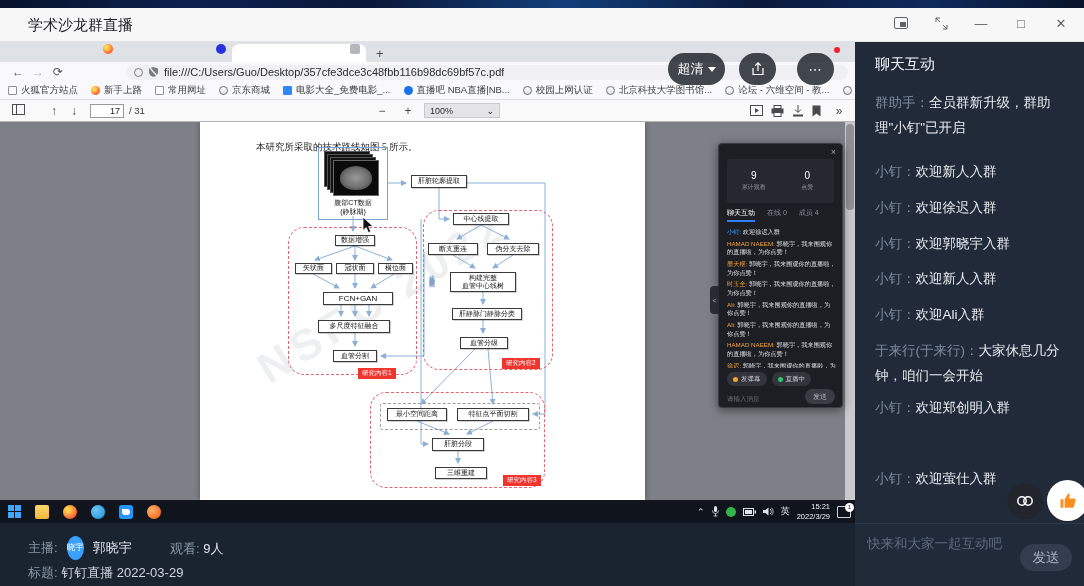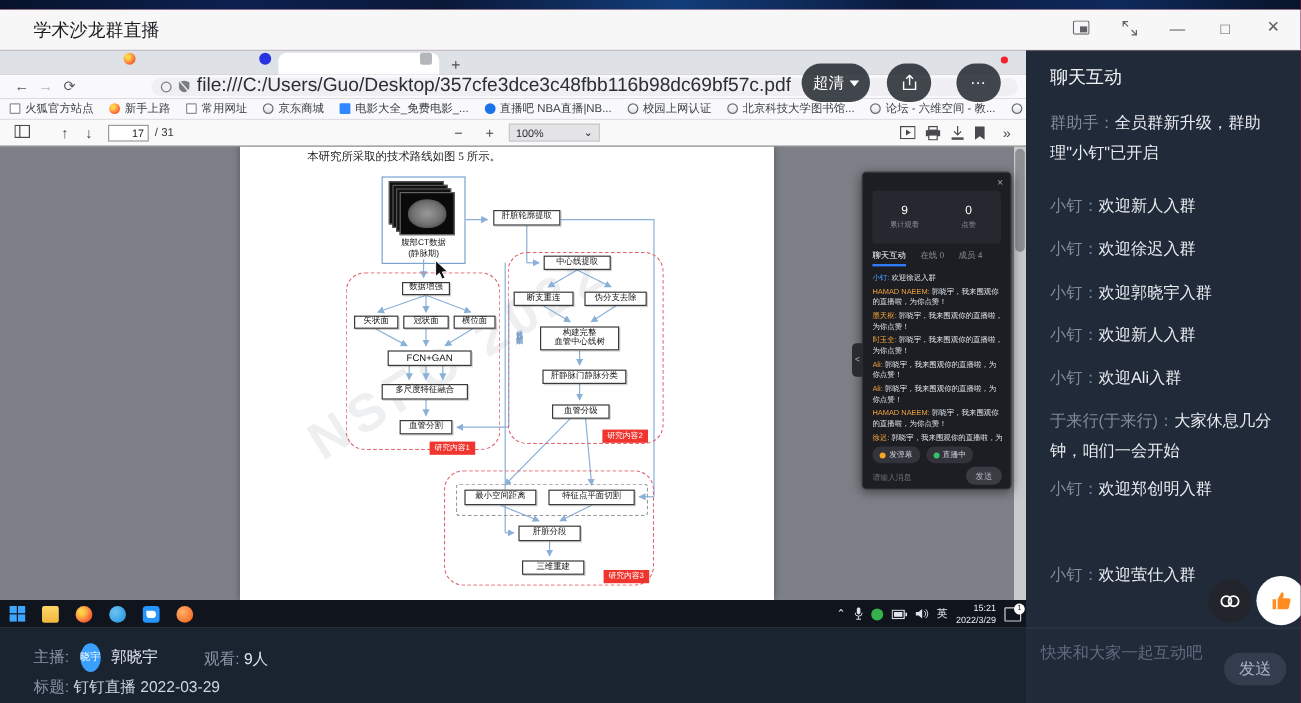--- a/index.html
+++ b/index.html
@@ -1,18 +1,18 @@
 <!DOCTYPE html>
 <html><head>
 <meta charset="utf-8">
 <style>
   * { margin:0; padding:0; box-sizing:border-box; }
   html,body { background:#000; }
   .stage { position:relative; width:1084px; height:586px; overflow:hidden;
-           font-family:"Liberation Sans","DejaVu Sans",sans-serif; background:#be185d; }
+           font-family:"Liberation Sans","DejaVu Sans",sans-serif; background:#0f766e; }
   .abs { position:absolute; }
 
   
   .wallpaper { left:0; top:0; width:1084px; height:8px;
     background:linear-gradient(90deg,#07132b 0%,#0d2150 18%,#0a1838 34%,#123e7a 52%,#0a1a3c 70%,#0e2a5c 86%,#081429 100%); }
   .titlebar { left:0; top:8px; width:1084px; height:34px; background:#f7f7f8; border-bottom:1px solid #e3e3e5; }
   .wtitle { position:absolute; left:28px; top:8px; font-size:15px; color:#1b1b1f; }
   .wctrls { position:absolute; right:14px; top:6px; display:flex; gap:22px; align-items:center; color:#5f6368; }
   .wbtn { width:18px; height:18px; display:flex; align-items:center; justify-content:center; font-size:13px; cursor:default; }
 
@@ -28,21 +28,21 @@
   .fav.bd { background:#2932e1; }
   .fav.pdf { background:#b3b6ba; border-radius:2px; }
   .newtab { margin-left:10px; color:#4a4d52; font-size:13px; height:18px; display:flex; align-items:center; }
   .reddot { position:absolute; width:6px; height:6px; border-radius:50%; background:#f5222d; }
 
   .navbar { position:absolute; left:0; top:20px; width:855px; height:20px; background:#f9f9fb; display:flex; align-items:center; }
   .navbtn { width:20px; text-align:center; color:#55585d; font-size:12px; }
   .navbtn.dim { color:#b4b7bb; }
   .addressbar { margin-left:58px; width:722px; height:15px; background:#f0f0f4; border-radius:8px; display:flex; align-items:center; padding:0 8px; gap:6px; }
   .ainfo { width:9px; height:9px; border:1px solid #7a7d82; border-radius:50%; }
-  .urltext { font-size:16px; color:#2b2e33; white-space:nowrap; overflow:hidden; }
+  .urltext { font-size:11px; color:#2b2e33; white-space:nowrap; overflow:hidden; }
 
   .bookmarks { position:absolute; left:0; top:40px; width:855px; height:18px; background:#f9f9fb; border-bottom:1px solid #e0e0e2;
     display:flex; align-items:center; padding:0 8px; gap:13px; font-size:9.5px; color:#3c4043; overflow:hidden; }
   .bm { display:flex; align-items:center; gap:4px; white-space:nowrap; }
   .bmi { width:9px; height:9px; flex:0 0 auto; }
   .bmi.folder { border:1px solid #8d9095; border-radius:1px; background:#fff; }
   .bmi.globe { border:1px solid #6a6d72; border-radius:50%; background:linear-gradient(#fff,#dfe2e6); }
   .bmi.fx { border-radius:50%; background:radial-gradient(circle at 35% 35%,#ffd24a 20%,#ff7139 60%,#d73a2f 100%); }
   .bmi.grid { background:#2f88ff; border-radius:1px; }
   .bmi.ball { background:#1a73e8; border-radius:50%; }
@@ -56,21 +56,21 @@
   .zoomsel { width:76px; height:15px; background:#e4e4e6; border:1px solid #c9c9cc; font-size:9px; display:flex; align-items:center; justify-content:space-between; padding:0 5px; color:#2c2c30; }
   .pright { position:absolute; right:6px; display:flex; align-items:center; gap:8px; }
   .micon svg { display:block; }
 
   .content { position:absolute; left:0; top:80px; width:855px; height:378px; background:#7d8187; overflow:hidden; }
   .page { position:absolute; left:200px; top:0; width:445px; height:378px; background:#fff; box-shadow:0 0 6px rgba(0,0,0,.35); }
   .vscroll { position:absolute; right:0; top:0; width:10px; height:378px; background:#c9cacd; }
   .vthumb { position:absolute; left:1px; top:2px; width:8px; height:86px; background:#8f9094; border-radius:4px; }
 
   
-  .intro { position:absolute; left:56px; top:2px; font-size:9.5px; color:#1c1c1c; font-family:"Liberation Serif","DejaVu Serif",serif; }
+  .intro { position:absolute; left:56px; top:19px; font-size:9.5px; color:#1c1c1c; font-family:"Liberation Serif","DejaVu Serif",serif; }
   .wm { position:absolute; left:40px; top:150px; font-size:44px; color:rgba(90,95,120,.10); transform:rotate(-32deg); letter-spacing:6px; font-weight:bold; }
   .dbox { position:absolute; border:1px solid #3a3a3a; background:#fff; display:flex; align-items:center; justify-content:center;
     font-size:7px; color:#111; text-align:center; line-height:1.15; box-shadow:1px 1px 0 rgba(0,0,0,.18); }
   .dash { position:absolute; border:1px dashed #e06570; border-radius:16px; }
   .dash.gray { border-color:#9a9a9a; border-radius:3px; }
   .dtag { position:absolute; background:#f0342e; color:#fff; font-size:6.5px; padding:1px 4px; }
   .ctframe { position:absolute; border:1px solid #7aa3cf; }
   .ctstack { position:absolute; background:#111; border:1px solid #555; }
   .ctimg { position:absolute; background:#0a0a0a; }
   .ctimg i { position:absolute; left:6px; top:5px; width:32px; height:24px; background:radial-gradient(ellipse at 50% 50%,#9a9a9a 0%,#6f6f6f 55%,#2c2c2c 100%); border-radius:50% 50% 46% 46%; }

